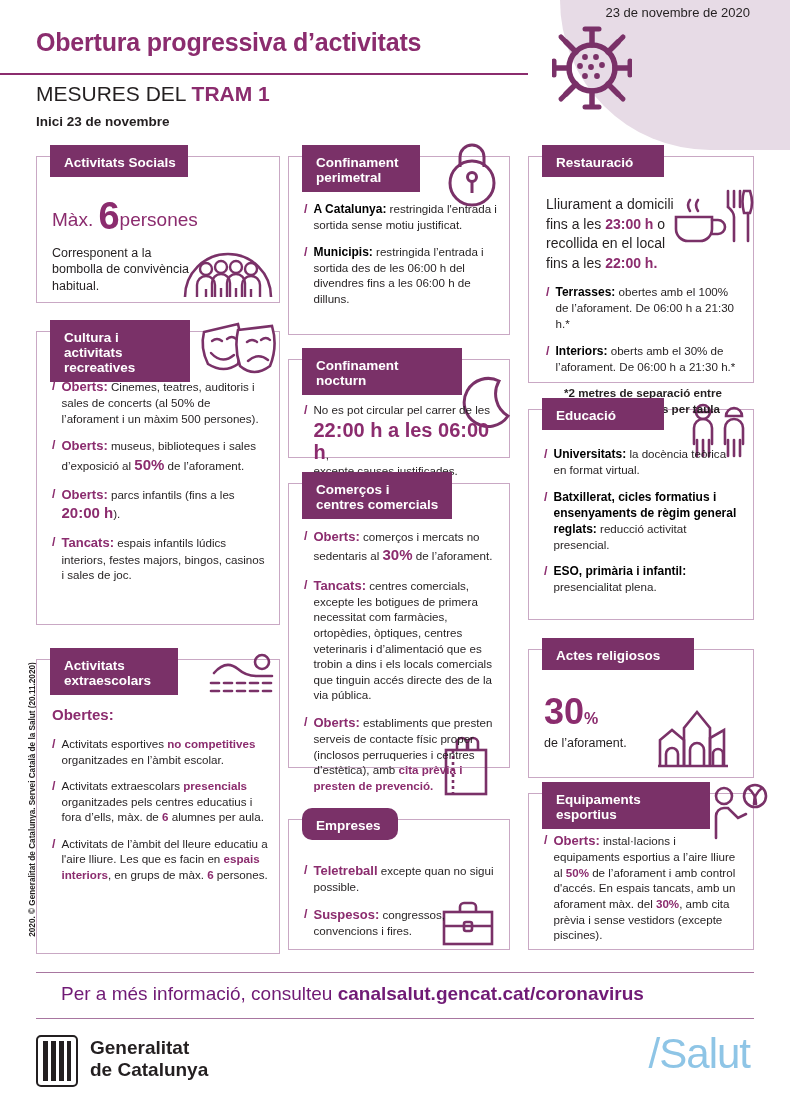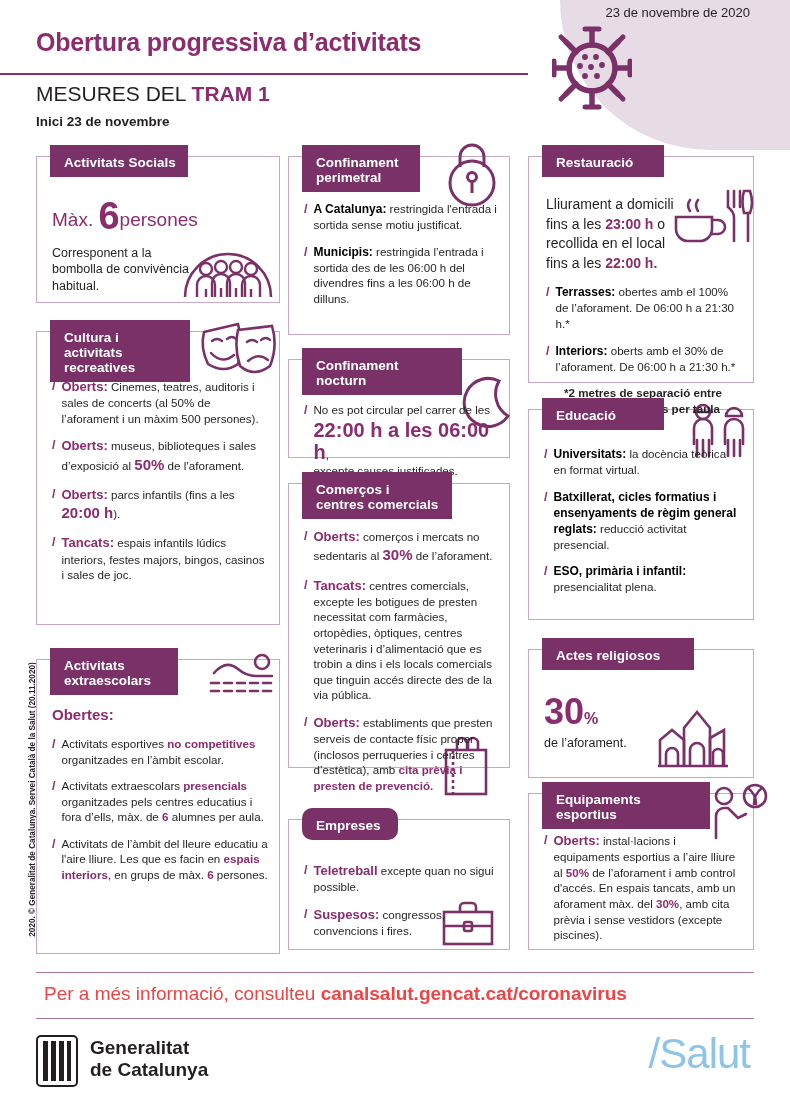--- a/index.html
+++ b/index.html
@@ -88,22 +88,22 @@
   
   .bignum-row { font-size: 19px; color: #8b2c6e; line-height: 1; }
   .bignum-row .huge { font-size: 38px; font-weight: bold; vertical-align: -3px; }
   .sm-note { font-size: 12.5px; line-height: 1.3; color: #231f20; margin-top: 10px; }
 
   .obertes-label { font-size: 15px; font-weight: bold; color: #8b2c6e; margin-bottom: 13px; }
 
   
   .foot-rule { position: absolute; left: 36px; width: 718px; height: 1.3px; background: #a876a0; }
   .foot-text {
-    position: absolute; left: 44px; top: 983px;
-    font-size: 19px; color: #ef4444;
+    position: absolute; left: 61px; top: 983px;
+    font-size: 19px; color: #701a75;
   }
   .foot-text b { font-weight: bold; }
   .gencat-name {
     position: absolute; left: 90px; top: 1037px;
     font-size: 19px; font-weight: bold; line-height: 1.18; color: #231f20;
   }
   .salut {
     position: absolute; right: 40px; top: 1030px;
     font-size: 42px; color: #8ec5e6; font-weight: normal; letter-spacing: -1px;
   }
@@ -326,21 +326,21 @@
         </g>
       </svg>
     </div>
     <div class="card-body" style="top:56px;">
       <div class="item">
         <span class="slash">/</span>
         <span class="txt"><span class="lead">Oberts:</span><span> comerços i mercats no sedentaris al </span><span class="big-hl">30%</span><span> de l’aforament.</span></span>
       </div>
       <div class="item">
         <span class="slash">/</span>
-        <span class="txt"><span class="lead">Tancats:</span><span> centres comercials, excepte les botigues de presten necessitat com farmàcies, ortopèdies, òptiques, centres veterinaris i d’alimentació que es trobin a dins i els locals comercials que tinguin accés directe des de la via pública.</span></span>
+        <span class="txt"><span class="lead">Tancats:</span><span> centres comercials, excepte les botigues de primera necessitat com farmàcies, ortopèdies, òptiques, centres veterinaris i d’alimentació que es trobin a dins i els locals comercials que tinguin accés directe des de la via pública.</span></span>
       </div>
       <div class="item">
         <span class="slash">/</span>
         <span class="txt"><span class="lead">Oberts:</span><span> establiments que presten serveis de contacte físic proper (inclosos perruqueries i centres d’estètica), amb </span><span class="hl">cita prèvia i presten de prevenció.</span></span>
       </div>
     </div>
   </div>
 
   <div class="card" style="left:288px; top:808px; width:222px; height:142px;">
     <div class="card-frame"></div>

